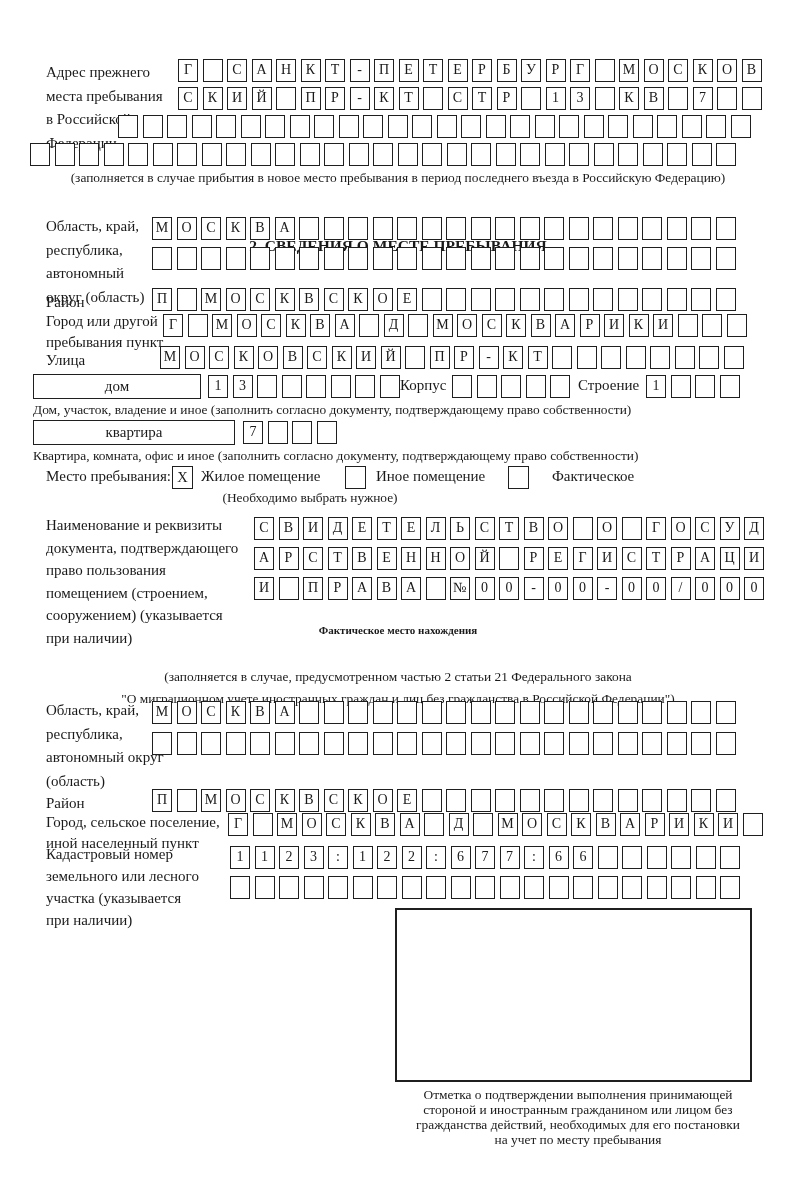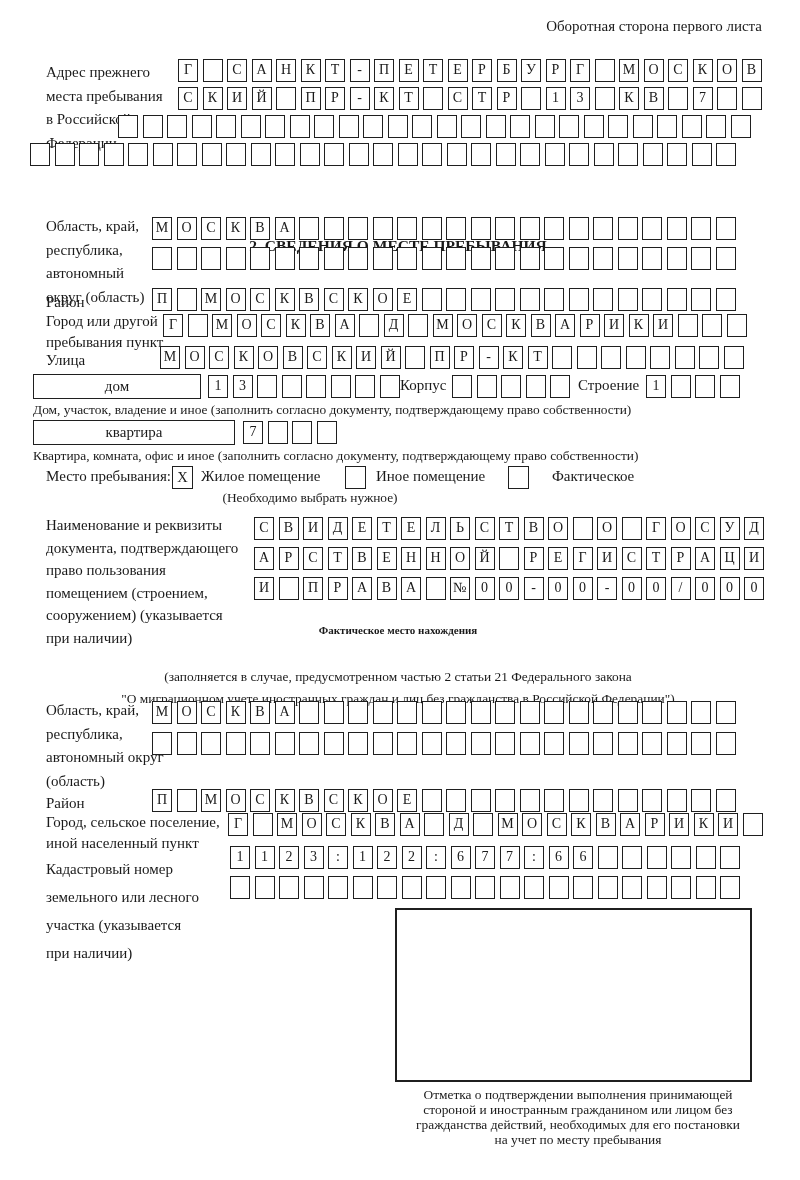--- a/index.html
+++ b/index.html
@@ -19,30 +19,30 @@
         text-align:center;font-size:15px;line-height:22px;}
   .cbox{position:absolute;box-sizing:border-box;width:21px;height:23px;border:1.6px solid #1f1f1f;
         text-align:center;font-size:14.5px;line-height:20px;background:#fff;}
   .stamp{position:absolute;box-sizing:border-box;border:2px solid #1f1f1f;background:#fff;}
 </style>
 </head>
 <body>
 
 <div class="page">
 
-  <div class="abs" style="top:18px;left:0;width:762px;text-align:right;font-size:15px;">Оборотная сторона первого листа</div>
 
   <div class="lbl" style="left:46px;top:61px;">Адрес прежнего
 места пребывания
 в Российской
 Федерации</div>
   <div class="crow" style="left:178px;top:59px;"><span class="cell">Г</span><span class="cell"></span><span class="cell">С</span><span class="cell">А</span><span class="cell">Н</span><span class="cell">К</span><span class="cell">Т</span><span class="cell">-</span><span class="cell">П</span><span class="cell">Е</span><span class="cell">Т</span><span class="cell">Е</span><span class="cell">Р</span><span class="cell">Б</span><span class="cell">У</span><span class="cell">Р</span><span class="cell">Г</span><span class="cell"></span><span class="cell">М</span><span class="cell">О</span><span class="cell">С</span><span class="cell">К</span><span class="cell">О</span><span class="cell">В</span></div>
   <div class="crow" style="left:178px;top:87px;"><span class="cell">С</span><span class="cell">К</span><span class="cell">И</span><span class="cell">Й</span><span class="cell"></span><span class="cell">П</span><span class="cell">Р</span><span class="cell">-</span><span class="cell">К</span><span class="cell">Т</span><span class="cell"></span><span class="cell">С</span><span class="cell">Т</span><span class="cell">Р</span><span class="cell"></span><span class="cell">1</span><span class="cell">3</span><span class="cell"></span><span class="cell">К</span><span class="cell">В</span><span class="cell"></span><span class="cell">7</span><span class="cell"></span><span class="cell"></span></div>
   <div class="crow" style="left:118px;top:115px;"><span class="cell"></span><span class="cell"></span><span class="cell"></span><span class="cell"></span><span class="cell"></span><span class="cell"></span><span class="cell"></span><span class="cell"></span><span class="cell"></span><span class="cell"></span><span class="cell"></span><span class="cell"></span><span class="cell"></span><span class="cell"></span><span class="cell"></span><span class="cell"></span><span class="cell"></span><span class="cell"></span><span class="cell"></span><span class="cell"></span><span class="cell"></span><span class="cell"></span><span class="cell"></span><span class="cell"></span><span class="cell"></span><span class="cell"></span></div>
   <div class="crow" style="left:30px;top:143px;"><span class="cell"></span><span class="cell"></span><span class="cell"></span><span class="cell"></span><span class="cell"></span><span class="cell"></span><span class="cell"></span><span class="cell"></span><span class="cell"></span><span class="cell"></span><span class="cell"></span><span class="cell"></span><span class="cell"></span><span class="cell"></span><span class="cell"></span><span class="cell"></span><span class="cell"></span><span class="cell"></span><span class="cell"></span><span class="cell"></span><span class="cell"></span><span class="cell"></span><span class="cell"></span><span class="cell"></span><span class="cell"></span><span class="cell"></span><span class="cell"></span><span class="cell"></span><span class="cell"></span></div>
+  <div class="note center" style="top:170px;">(заполняется в случае прибытия в новое место пребывания в период последнего въезда в Российскую Федерацию)</div>
 
   <div class="abs center bold" style="top:189px;font-size:15.5px;margin-top:48px;">2. СВЕДЕНИЯ О МЕСТЕ ПРЕБЫВАНИЯ</div>
 
   <div class="lbl" style="left:46px;top:215px;">Область, край,
 республика,
 автономный
 округ (область)</div>
   <div class="crow" style="left:152px;top:217px;"><span class="cell">М</span><span class="cell">О</span><span class="cell">С</span><span class="cell">К</span><span class="cell">В</span><span class="cell">А</span><span class="cell"></span><span class="cell"></span><span class="cell"></span><span class="cell"></span><span class="cell"></span><span class="cell"></span><span class="cell"></span><span class="cell"></span><span class="cell"></span><span class="cell"></span><span class="cell"></span><span class="cell"></span><span class="cell"></span><span class="cell"></span><span class="cell"></span><span class="cell"></span><span class="cell"></span><span class="cell"></span></div>
   <div class="crow" style="left:152px;top:247px;"><span class="cell"></span><span class="cell"></span><span class="cell"></span><span class="cell"></span><span class="cell"></span><span class="cell"></span><span class="cell"></span><span class="cell"></span><span class="cell"></span><span class="cell"></span><span class="cell"></span><span class="cell"></span><span class="cell"></span><span class="cell"></span><span class="cell"></span><span class="cell"></span><span class="cell"></span><span class="cell"></span><span class="cell"></span><span class="cell"></span><span class="cell"></span><span class="cell"></span><span class="cell"></span><span class="cell"></span></div>
 
@@ -98,21 +98,21 @@
   <div class="crow" style="left:152px;top:701px;"><span class="cell">М</span><span class="cell">О</span><span class="cell">С</span><span class="cell">К</span><span class="cell">В</span><span class="cell">А</span><span class="cell"></span><span class="cell"></span><span class="cell"></span><span class="cell"></span><span class="cell"></span><span class="cell"></span><span class="cell"></span><span class="cell"></span><span class="cell"></span><span class="cell"></span><span class="cell"></span><span class="cell"></span><span class="cell"></span><span class="cell"></span><span class="cell"></span><span class="cell"></span><span class="cell"></span><span class="cell"></span></div>
   <div class="crow" style="left:152px;top:732px;"><span class="cell"></span><span class="cell"></span><span class="cell"></span><span class="cell"></span><span class="cell"></span><span class="cell"></span><span class="cell"></span><span class="cell"></span><span class="cell"></span><span class="cell"></span><span class="cell"></span><span class="cell"></span><span class="cell"></span><span class="cell"></span><span class="cell"></span><span class="cell"></span><span class="cell"></span><span class="cell"></span><span class="cell"></span><span class="cell"></span><span class="cell"></span><span class="cell"></span><span class="cell"></span><span class="cell"></span></div>
 
   <div class="lbl" style="left:46px;top:792px;">Район</div>
   <div class="crow" style="left:152px;top:789px;"><span class="cell">П</span><span class="cell"></span><span class="cell">М</span><span class="cell">О</span><span class="cell">С</span><span class="cell">К</span><span class="cell">В</span><span class="cell">С</span><span class="cell">К</span><span class="cell">О</span><span class="cell">Е</span><span class="cell"></span><span class="cell"></span><span class="cell"></span><span class="cell"></span><span class="cell"></span><span class="cell"></span><span class="cell"></span><span class="cell"></span><span class="cell"></span><span class="cell"></span><span class="cell"></span><span class="cell"></span><span class="cell"></span></div>
 
   <div class="lbl2" style="left:46px;top:812px;">Город, сельское поселение,
 иной населенный пункт</div>
   <div class="crow" style="left:228px;top:813px;"><span class="cell">Г</span><span class="cell"></span><span class="cell">М</span><span class="cell">О</span><span class="cell">С</span><span class="cell">К</span><span class="cell">В</span><span class="cell">А</span><span class="cell"></span><span class="cell">Д</span><span class="cell"></span><span class="cell">М</span><span class="cell">О</span><span class="cell">С</span><span class="cell">К</span><span class="cell">В</span><span class="cell">А</span><span class="cell">Р</span><span class="cell">И</span><span class="cell">К</span><span class="cell">И</span><span class="cell"></span></div>
 
-  <div class="lbl" style="left:46px;top:843px;line-height:28px;margin-top:12px;">Кадастровый номер
+  <div class="lbl" style="left:46px;top:843px;line-height:22px;">Кадастровый номер
 земельного или лесного
 участка (указывается
 при наличии)</div>
   <div class="crow" style="left:230px;top:846px;"><span class="cell">1</span><span class="cell">1</span><span class="cell">2</span><span class="cell">3</span><span class="cell">:</span><span class="cell">1</span><span class="cell">2</span><span class="cell">2</span><span class="cell">:</span><span class="cell">6</span><span class="cell">7</span><span class="cell">7</span><span class="cell">:</span><span class="cell">6</span><span class="cell">6</span><span class="cell"></span><span class="cell"></span><span class="cell"></span><span class="cell"></span><span class="cell"></span><span class="cell"></span></div>
   <div class="crow" style="left:230px;top:876px;"><span class="cell"></span><span class="cell"></span><span class="cell"></span><span class="cell"></span><span class="cell"></span><span class="cell"></span><span class="cell"></span><span class="cell"></span><span class="cell"></span><span class="cell"></span><span class="cell"></span><span class="cell"></span><span class="cell"></span><span class="cell"></span><span class="cell"></span><span class="cell"></span><span class="cell"></span><span class="cell"></span><span class="cell"></span><span class="cell"></span><span class="cell"></span></div>
 
   <div class="stamp" style="left:395px;top:908px;width:357px;height:174px;"></div>
   <div class="note" style="left:383px;top:1087px;width:390px;text-align:center;line-height:15px;">Отметка о подтверждении выполнения принимающей
 стороной и иностранным гражданином или лицом без
 гражданства действий, необходимых для его постановки

